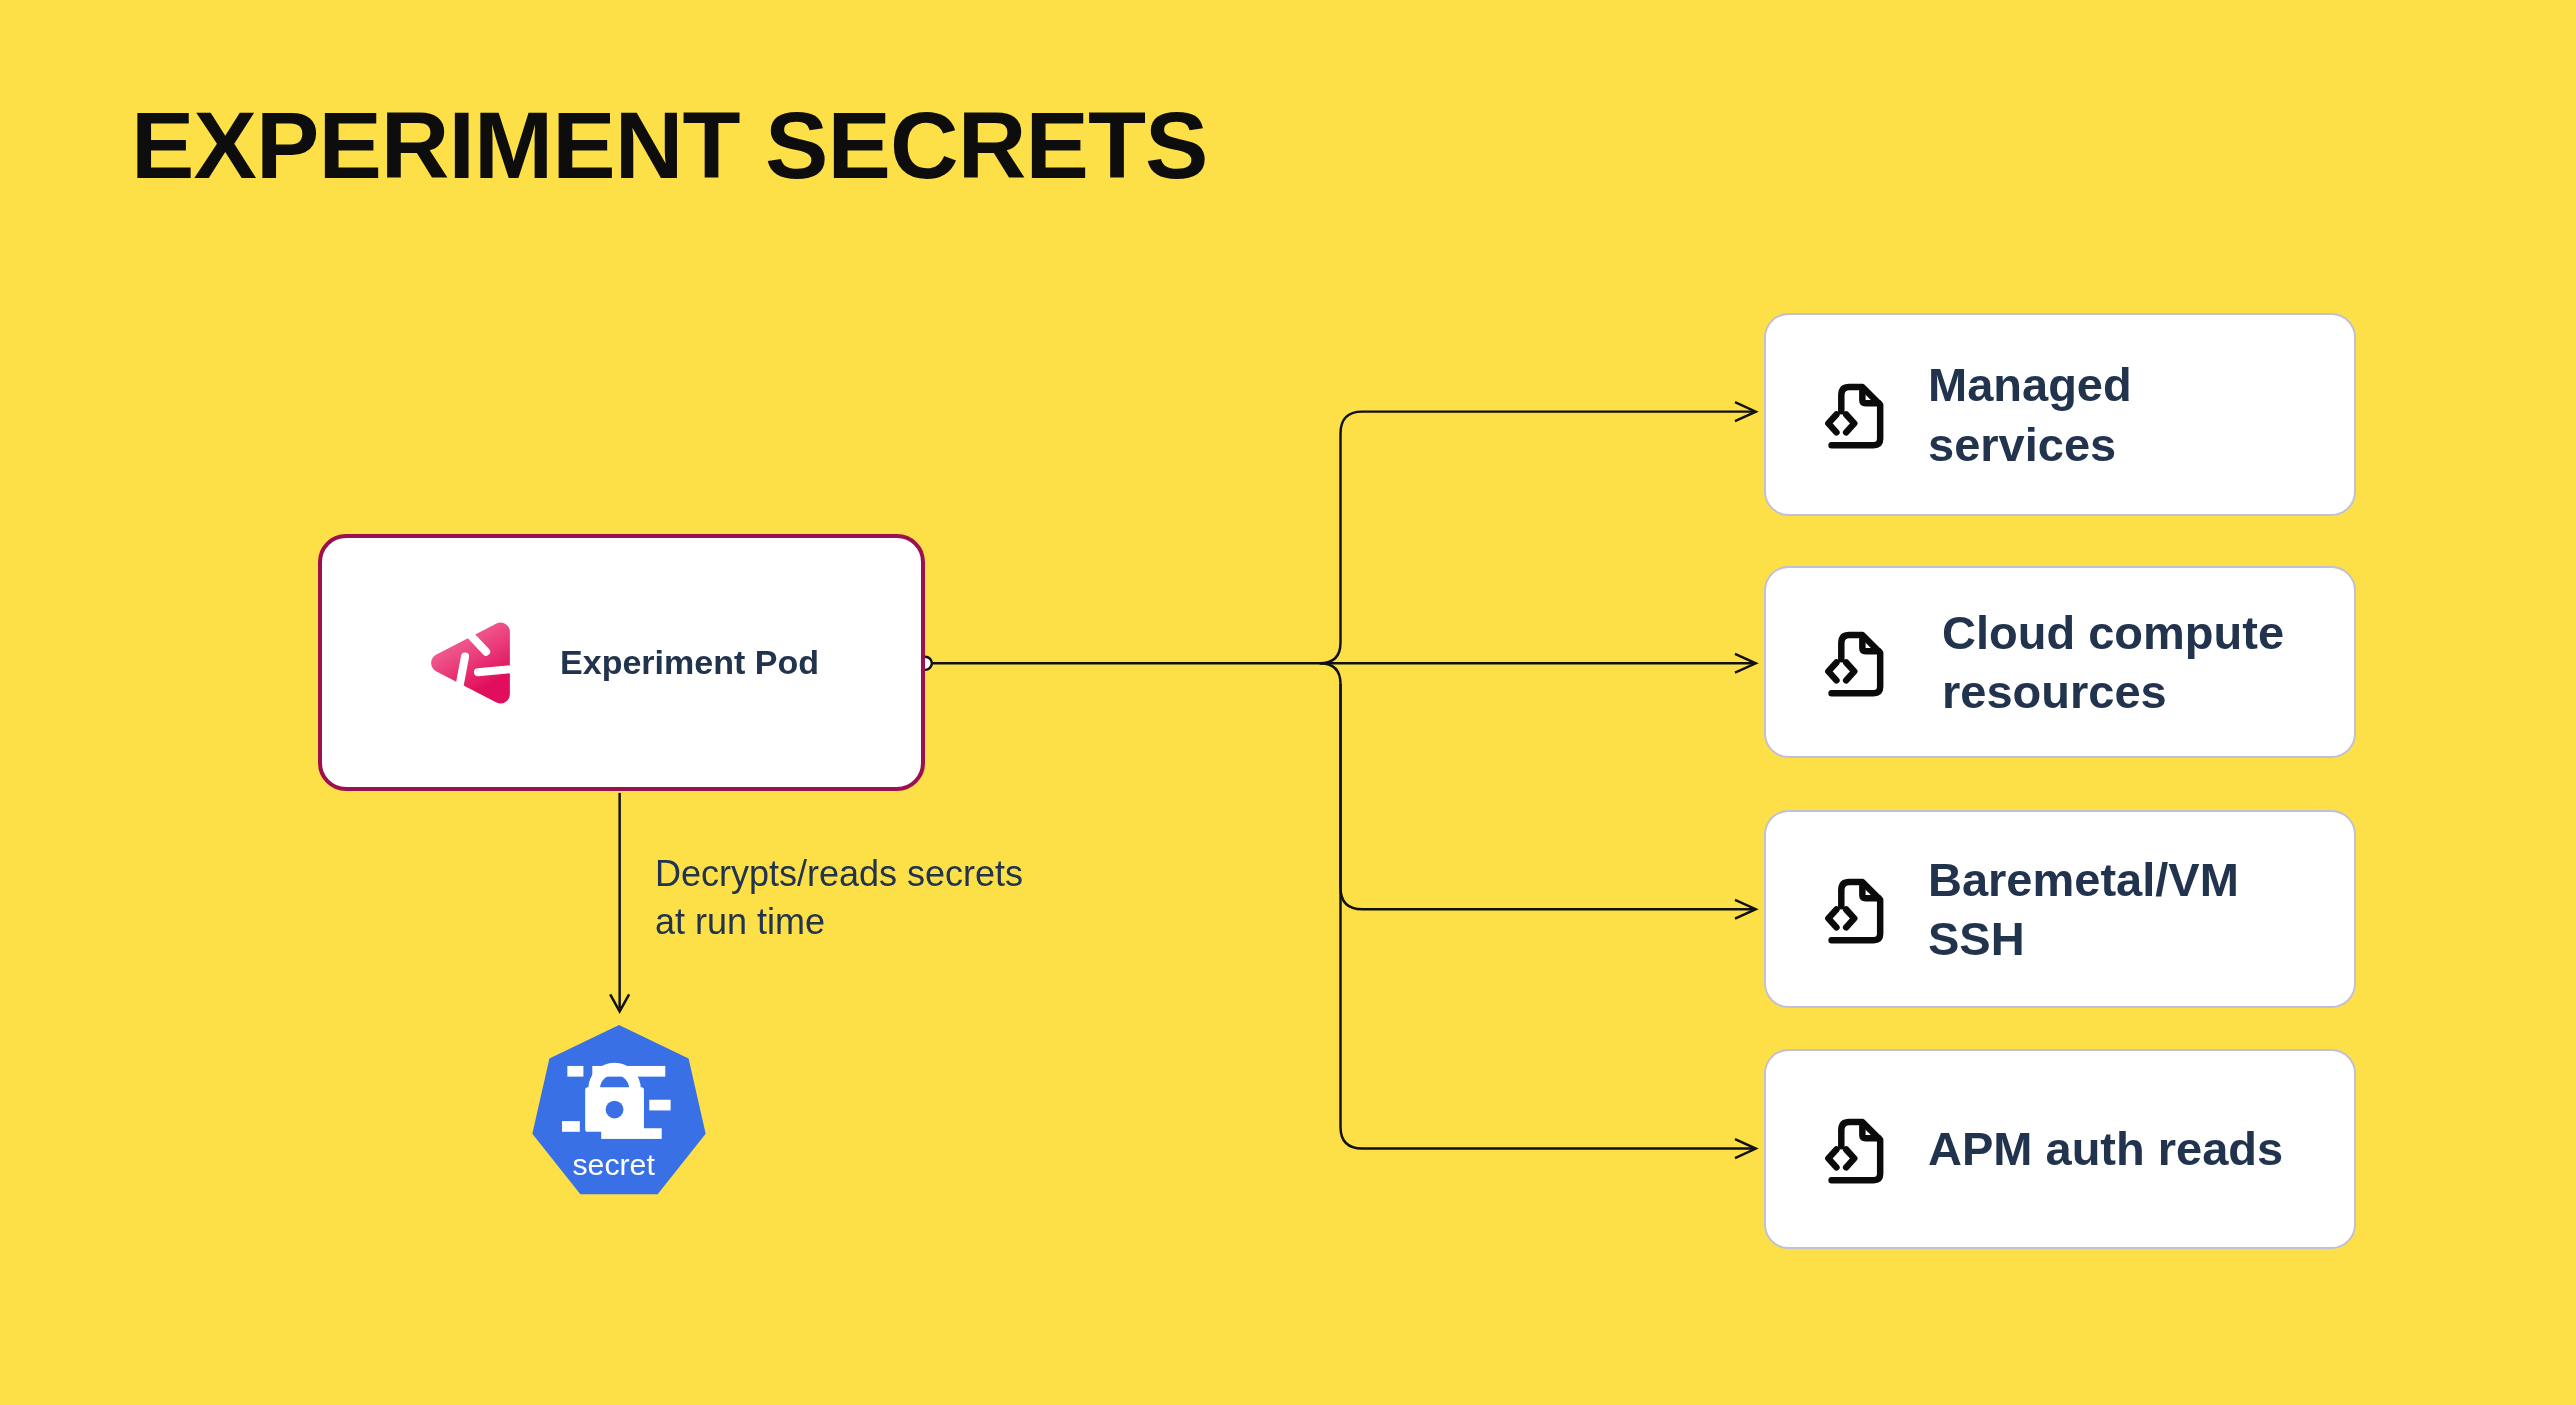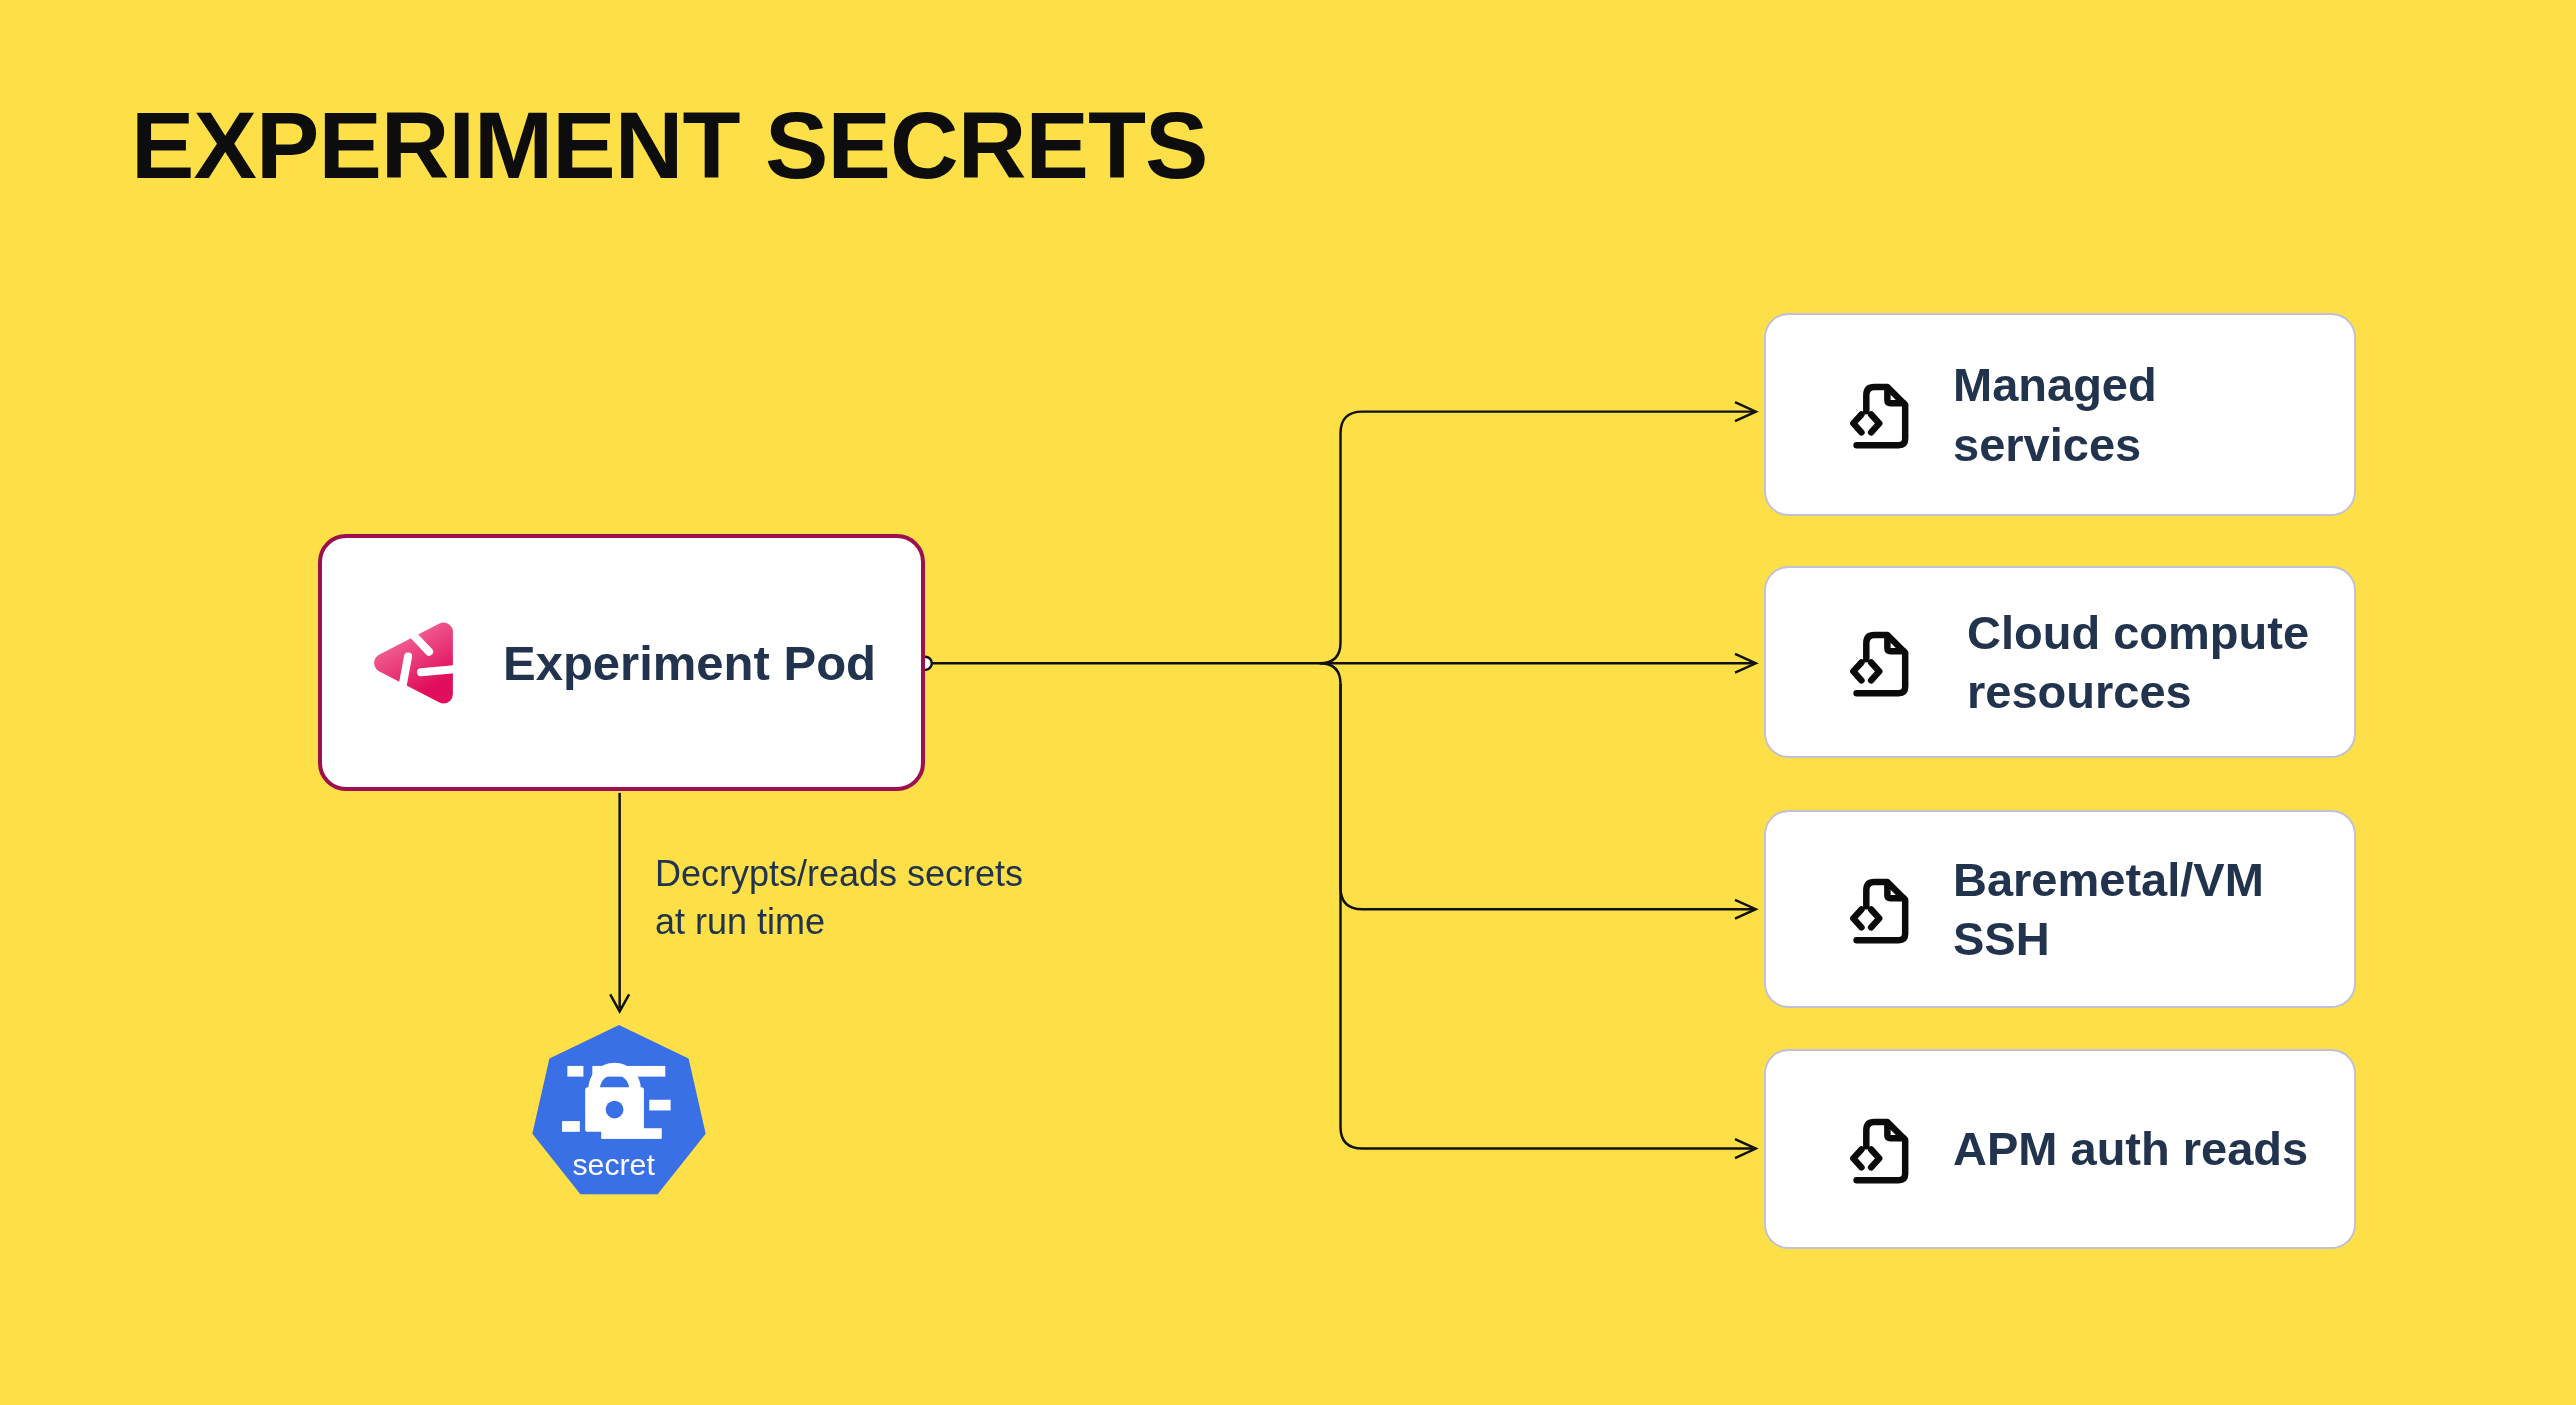--- a/index.html
+++ b/index.html
@@ -17,33 +17,33 @@
   }
   svg.connectors{position:absolute;left:0;top:0;width:2576px;height:1406px;}
 
   .pod-node{
     position:absolute;left:318px;top:534px;width:607px;height:257px;
     box-sizing:border-box;border:4.7px solid #9D1050;border-radius:28px;
     background:#ffffff;
     display:flex;align-items:center;justify-content:center;gap:28px;
   }
   .pod-label{
-    font-size:49px;font-weight:700;color:#22334E;white-space:nowrap;
+    font-size:34px;font-weight:700;color:#22334E;white-space:nowrap;
   }
   .annotation{
     position:absolute;left:655px;top:850px;width:378px;
     font-size:36px;line-height:1.32;font-weight:400;color:#22334E;
   }
   .secret-node{position:absolute;left:530px;top:1025px;width:178px;height:178px;}
 
   .target-box{
     position:absolute;left:1764px;width:592px;
     box-sizing:border-box;border:2.8px solid #C0C0D6;border-radius:24.6px;
     background:#ffffff;
-    display:flex;align-items:center;gap:30px;padding-left:76px;
+    display:flex;align-items:center;gap:30px;padding-left:51px;
   }
   .target-box .file-icon{flex:0 0 auto;}
   .target-label{
     font-size:47px;font-weight:700;color:#22334E;line-height:1.26;
     width:369px;
   }
   #target-0{top:313px;height:203px;}
   #target-1{top:566px;height:192px;gap:44px;}
   #target-2{top:810px;height:198px;}
   #target-3{top:1049px;height:200px;}

